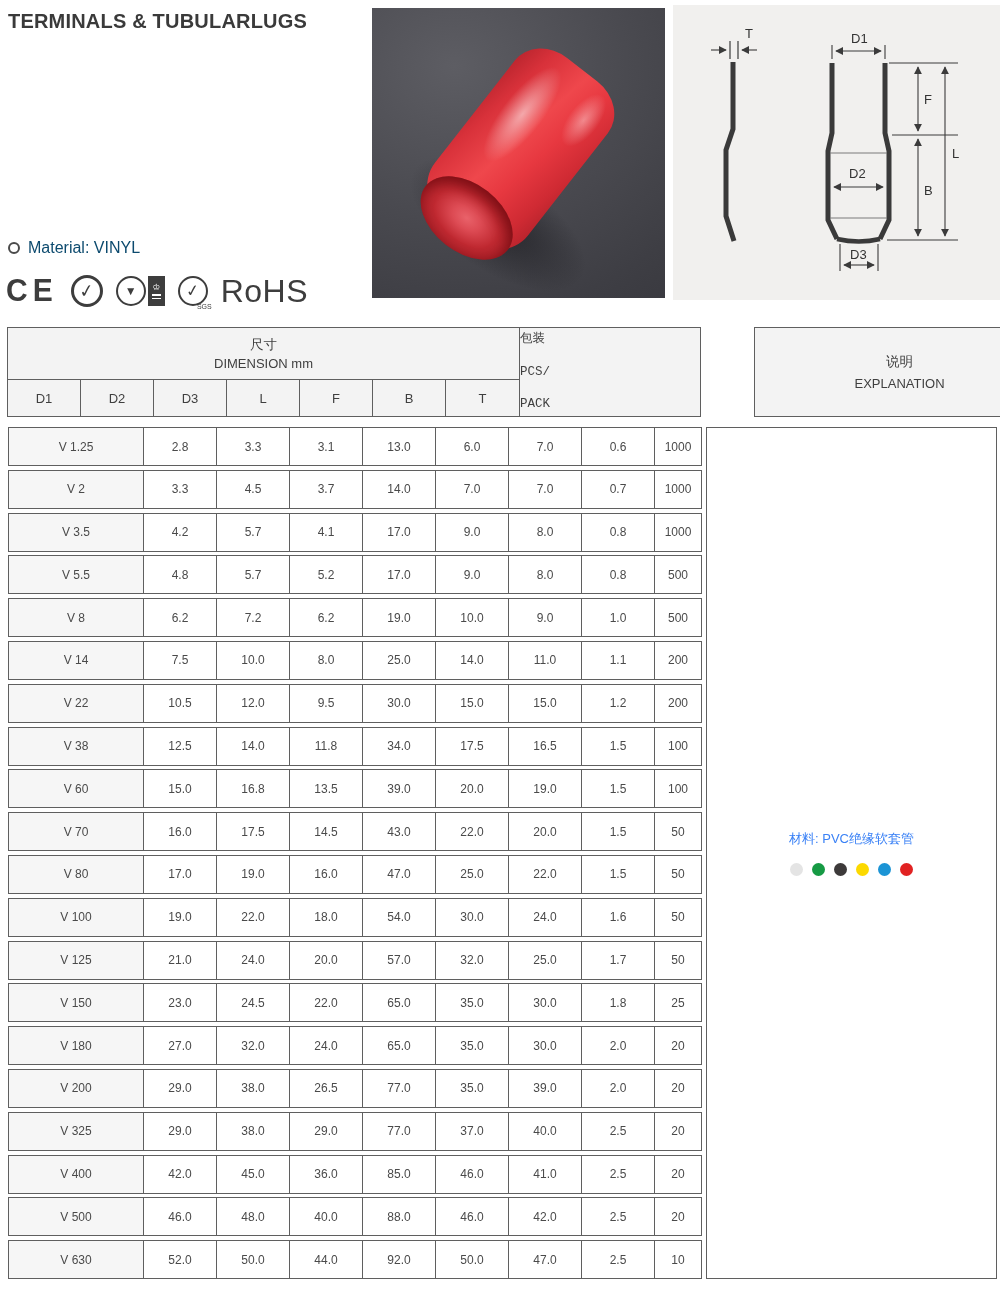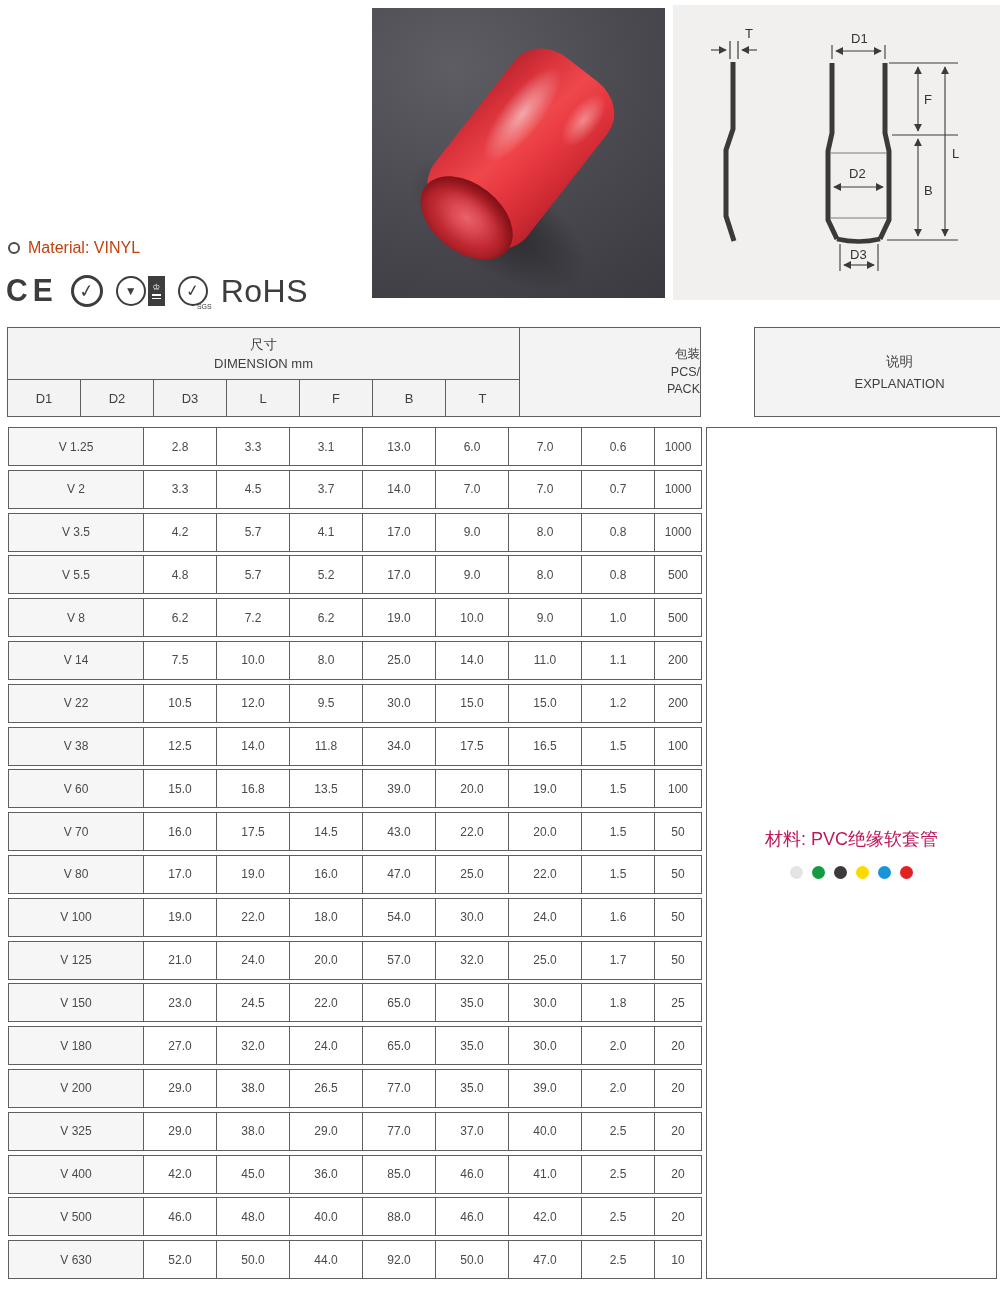--- a/index.html
+++ b/index.html
@@ -4,21 +4,21 @@
 <style>
   html,body{margin:0;padding:0;background:#fff;}
   .page{
     position:relative;width:1000px;height:1289px;background:#ffffff;
     font-family:"Liberation Sans","DejaVu Sans",sans-serif;color:#3f3f3f;overflow:hidden;
   }
   
   .title{position:absolute;left:8px;top:8px;font-size:20px;font-weight:bold;
          line-height:1.3;color:#3a3a3a;letter-spacing:.2px;}
   .material-row{position:absolute;left:8px;top:239px;display:flex;align-items:center;gap:8px;
-                font-size:16px;color:#c2410c;}
+                font-size:16px;color:#0c4a6e;}
   .bullet-ring{width:8px;height:8px;border:2px solid #4a4a4a;border-radius:50%;display:inline-block;}
   .certs{position:absolute;left:6px;top:261px;height:44px;display:flex;align-items:center;gap:13px;color:#3d3d3d;margin-top:8px;}
   .ce-mark{font-size:30px;font-weight:bold;letter-spacing:5px;transform:scaleY(1.05);}
   .cert-ring{width:32px;height:32px;border:3px solid #3d3d3d;border-radius:50%;
              display:flex;align-items:center;justify-content:center;box-sizing:border-box;flex:0 0 auto;}
   .cert-check{font-weight:bold;font-size:18px;line-height:1;transform:rotate(-8deg);}
   .kitemark-group{display:flex;align-items:flex-start;gap:2px;}
   .kitemark-tri{font-size:12px;line-height:1;}
   .ukas-box{width:17px;height:30px;background:#3d3d3d;display:flex;flex-direction:column;
             align-items:center;justify-content:center;gap:2px;color:#fff;}
@@ -56,42 +56,43 @@
           align-items:center;justify-content:center;gap:6px;box-sizing:border-box;}
   .h-item .cn{font-size:14px;} .h-item .en{font-size:13.5px;}
   .h-dims{width:511px;display:flex;flex-direction:column;box-sizing:border-box;}
   .h-dims-top{height:52px;border-bottom:1px solid #5f5f5f;display:flex;flex-direction:column;
               align-items:center;justify-content:center;gap:2px;box-sizing:border-box;}
   .h-dims-top .cn{font-size:13.5px;} .h-dims-top .en{font-size:13px;}
   .h-dims-cols{flex:1;display:flex;}
   .h-col{width:73px;border-right:1px solid #5f5f5f;display:flex;align-items:center;justify-content:center;
          font-size:13px;box-sizing:border-box;}
   .h-col:last-child{border-right:none;}
-  .h-pack{flex:1;border-left:1px solid #5f5f5f;display:flex;flex-direction:column;align-items:flex-end;
-          justify-content:center;gap:3px;font-size:12.5px;box-sizing:border-box;line-height:1.15;}
+  .h-pack{flex:1;border-left:1px solid #5f5f5f;display:flex;flex-direction:column;align-items:flex-start;
+          justify-content:center;gap:18px;font-size:12.5px;box-sizing:border-box;line-height:1.15;font-family:Liberation Mono, monospace;}
   .hdr-right .cn{font-size:13.5px;} .hdr-right .en{font-size:13px;}
   .tbody-left{position:absolute;left:8px;top:427px;width:694px;display:flex;flex-direction:column;gap:3.8px;}
   .t-row{display:flex;height:39px;border:1px solid #5f5f5f;background:#fff;box-sizing:border-box;}
   .cell{display:flex;align-items:center;justify-content:center;font-size:12px;color:#4a4a4a;
         border-right:1px solid #5f5f5f;box-sizing:border-box;flex-shrink:0;}
   .cell.item{width:135px;background:#f6f6f6;}
   .cell.dim{width:73px;}
   .cell.pack{flex:1 1 auto;border-right:none;}
   .tbody-right{position:absolute;left:706px;top:427px;width:291px;height:852px;background:#fff;
                display:flex;flex-direction:column;align-items:center;justify-content:center;gap:15px;}
-  .material-note{font-size:18px;color:#be185d;}
+  .material-note{font-size:13px;color:#3b82f6;}
   .dots{display:flex;gap:9px;}
   .dot{width:13px;height:13px;border-radius:50%;display:inline-block;}
 </style>
 </head>
 <body>
 
 <div class="page">
 
   <div class="title">
+    <div>TERMINALS &amp; TUBULARLUGS</div>
   </div>
 
   <div class="material-row">
     <span class="bullet-ring"></span>
     <span>Material: VINYL</span>
   </div>
 
   <div class="certs">
     <span class="ce-mark">CE</span>
     <span class="cert-ring">

